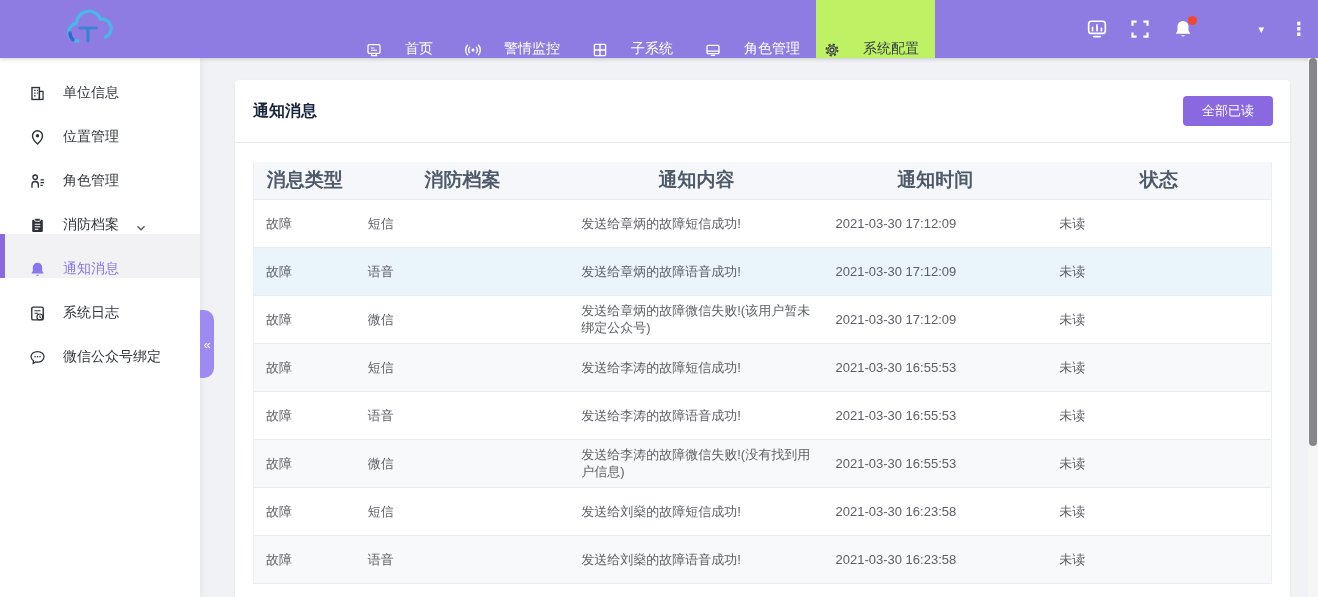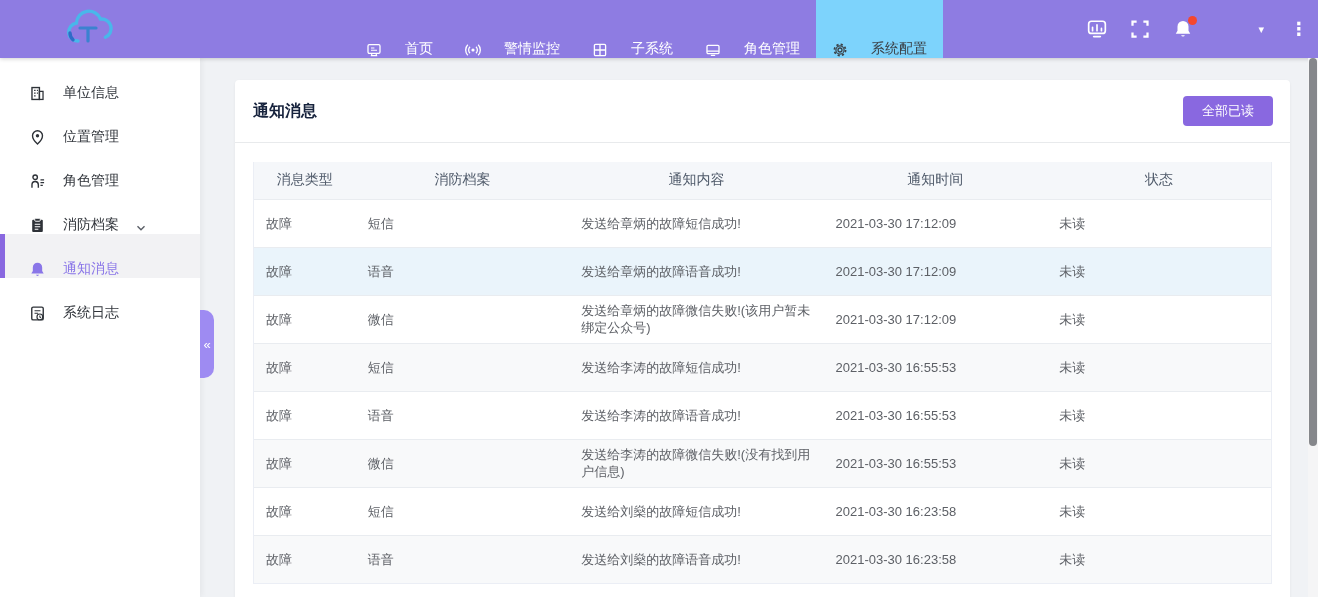--- a/index.html
+++ b/index.html
@@ -8,21 +8,21 @@
   .stage { position:absolute; inset:0; width:1318px; height:597px; }
 
   
   .topbar { position:absolute; left:0; top:0; width:1318px; height:58px;
             background:#8e7ce2; z-index:30; box-shadow:0 1px 4px rgba(0,0,0,.18); }
   .logo { position:absolute; left:60px; top:8px; width:70px; height:42px; }
   .topnav { position:absolute; left:350px; top:0; height:58px; display:flex; }
   .nav-item { display:flex; align-items:flex-end; gap:23px; padding:0 16px; height:58px;
               color:#ffffff; font-size:14px; cursor:pointer; white-space:nowrap; }
   .nav-item .nav-icon { display:inline-flex; width:16px; height:16px; }
-  .nav-item.active { background:#7dd3fc; color:#3a3f45; }
+  .nav-item.active { background:#bef264; color:#3a3f45;padding-left:8px; }
   .topbar-right { position:absolute; right:10px; top:0; height:58px; display:flex; align-items:center; }
   .tb-icon { position:relative; display:inline-flex; width:22px; height:22px; color:#fff;
              margin-left:21px; cursor:pointer; align-items:center; justify-content:center; }
   .tb-icon svg { width:20px; height:20px; }
   .badge-dot { position:absolute; top:-2px; right:-3px; width:9px; height:9px; border-radius:50%;
                background:#f5472e; }
   .caret { margin-left:64px; color:#fff; font-size:11px; cursor:pointer; }
   .kebab { margin-left:26px; color:#fff; font-size:18px; font-weight:bold; cursor:pointer; letter-spacing:0; }
 
   
@@ -47,21 +47,21 @@
   .card-header { height:63px; display:flex; align-items:center; justify-content:space-between;
                  padding:0 17px 0 18px; border-bottom:1px solid #e8eaec; }
   .card-title { font-size:16px; font-weight:bold; color:#17233d; }
   .primary-btn { background:#8968e0; color:#ffffff; border:none; border-radius:4px;
                  height:30px; padding:0 19px; font-size:13px; cursor:pointer;
                  font-family:inherit; }
 
   
   .table-wrap { margin:19px 18px 0 18px; border:1px solid #ebeef5; border-top:none; }
   table { width:100%; border-collapse:collapse; table-layout:fixed; }
-  thead th { background:#f5f7fa; height:37px; font-size:14px; font-weight:normal; color:#4e5969;
+  thead th { background:#f5f7fa; height:37px; font-size:19px; font-weight:bold; color:#4e5969;
              text-align:center; padding:0 8px; }
   tbody td { height:48px; font-size:13px; color:#5d6066; text-align:left; padding:4px 12px;
              line-height:17px; border-top:1px solid #e9ecf0; word-break:break-all; }
   tbody tr { background:#ffffff; cursor:pointer; }
   tbody tr.striped { background:#f8f9fa; }
   tbody tr.hovered { background:#eaf4fb; }
   .colw0 { width:10%; } .colw1 { width:21%; } .colw2 { width:25%; }
   .colw3 { width:22%; } .colw4 { width:22%; }
 
   
@@ -214,20 +214,31 @@
         <span class="s-icon">
           <svg viewBox="0 0 16 16" width="17" height="17">
             <rect x="2.6" y="2" width="10.8" height="12" rx="1.4" fill="none" stroke="currentColor" stroke-width="1.3"></rect>
             <path d="M5.2 5.4h5.6M5.2 7.8h3.4" stroke="currentColor" stroke-width="1.1"></path>
             <circle cx="10.2" cy="11.2" r="2.7" fill="#fff" stroke="currentColor" stroke-width="1.1"></circle>
             <path d="M10.2 9.9v1.4l1 .7" fill="none" stroke="currentColor" stroke-width="1"></path>
           </svg>
         </span>
         <span>系统日志</span>
       </div>
+      <div class="side-item">
+        <span class="s-icon">
+          <svg viewBox="0 0 16 16" width="17" height="17">
+            <path d="M8 2.4c-3.4 0-6.1 2.2-6.1 4.9 0 1.6 1 3 2.4 3.9l-.4 2.3 2.5-1.3c.5.1 1 .2 1.6.2 3.4 0 6.1-2.2 6.1-5S11.4 2.4 8 2.4z" fill="none" stroke="currentColor" stroke-width="1.2"></path>
+            <circle cx="5.7" cy="7.3" r=".75" fill="currentColor"></circle>
+            <circle cx="8" cy="7.3" r=".75" fill="currentColor"></circle>
+            <circle cx="10.3" cy="7.3" r=".75" fill="currentColor"></circle>
+          </svg>
+        </span>
+        <span>微信公众号绑定</span>
+      </div>
     </div>
   <div class="collapse-handle">«</div>
 
   <div class="main">
     <div class="card">
       <div class="card-header">
         <span class="card-title">通知消息</span>
         <button class="primary-btn">全部已读</button>
       </div>
       <div class="table-wrap">

